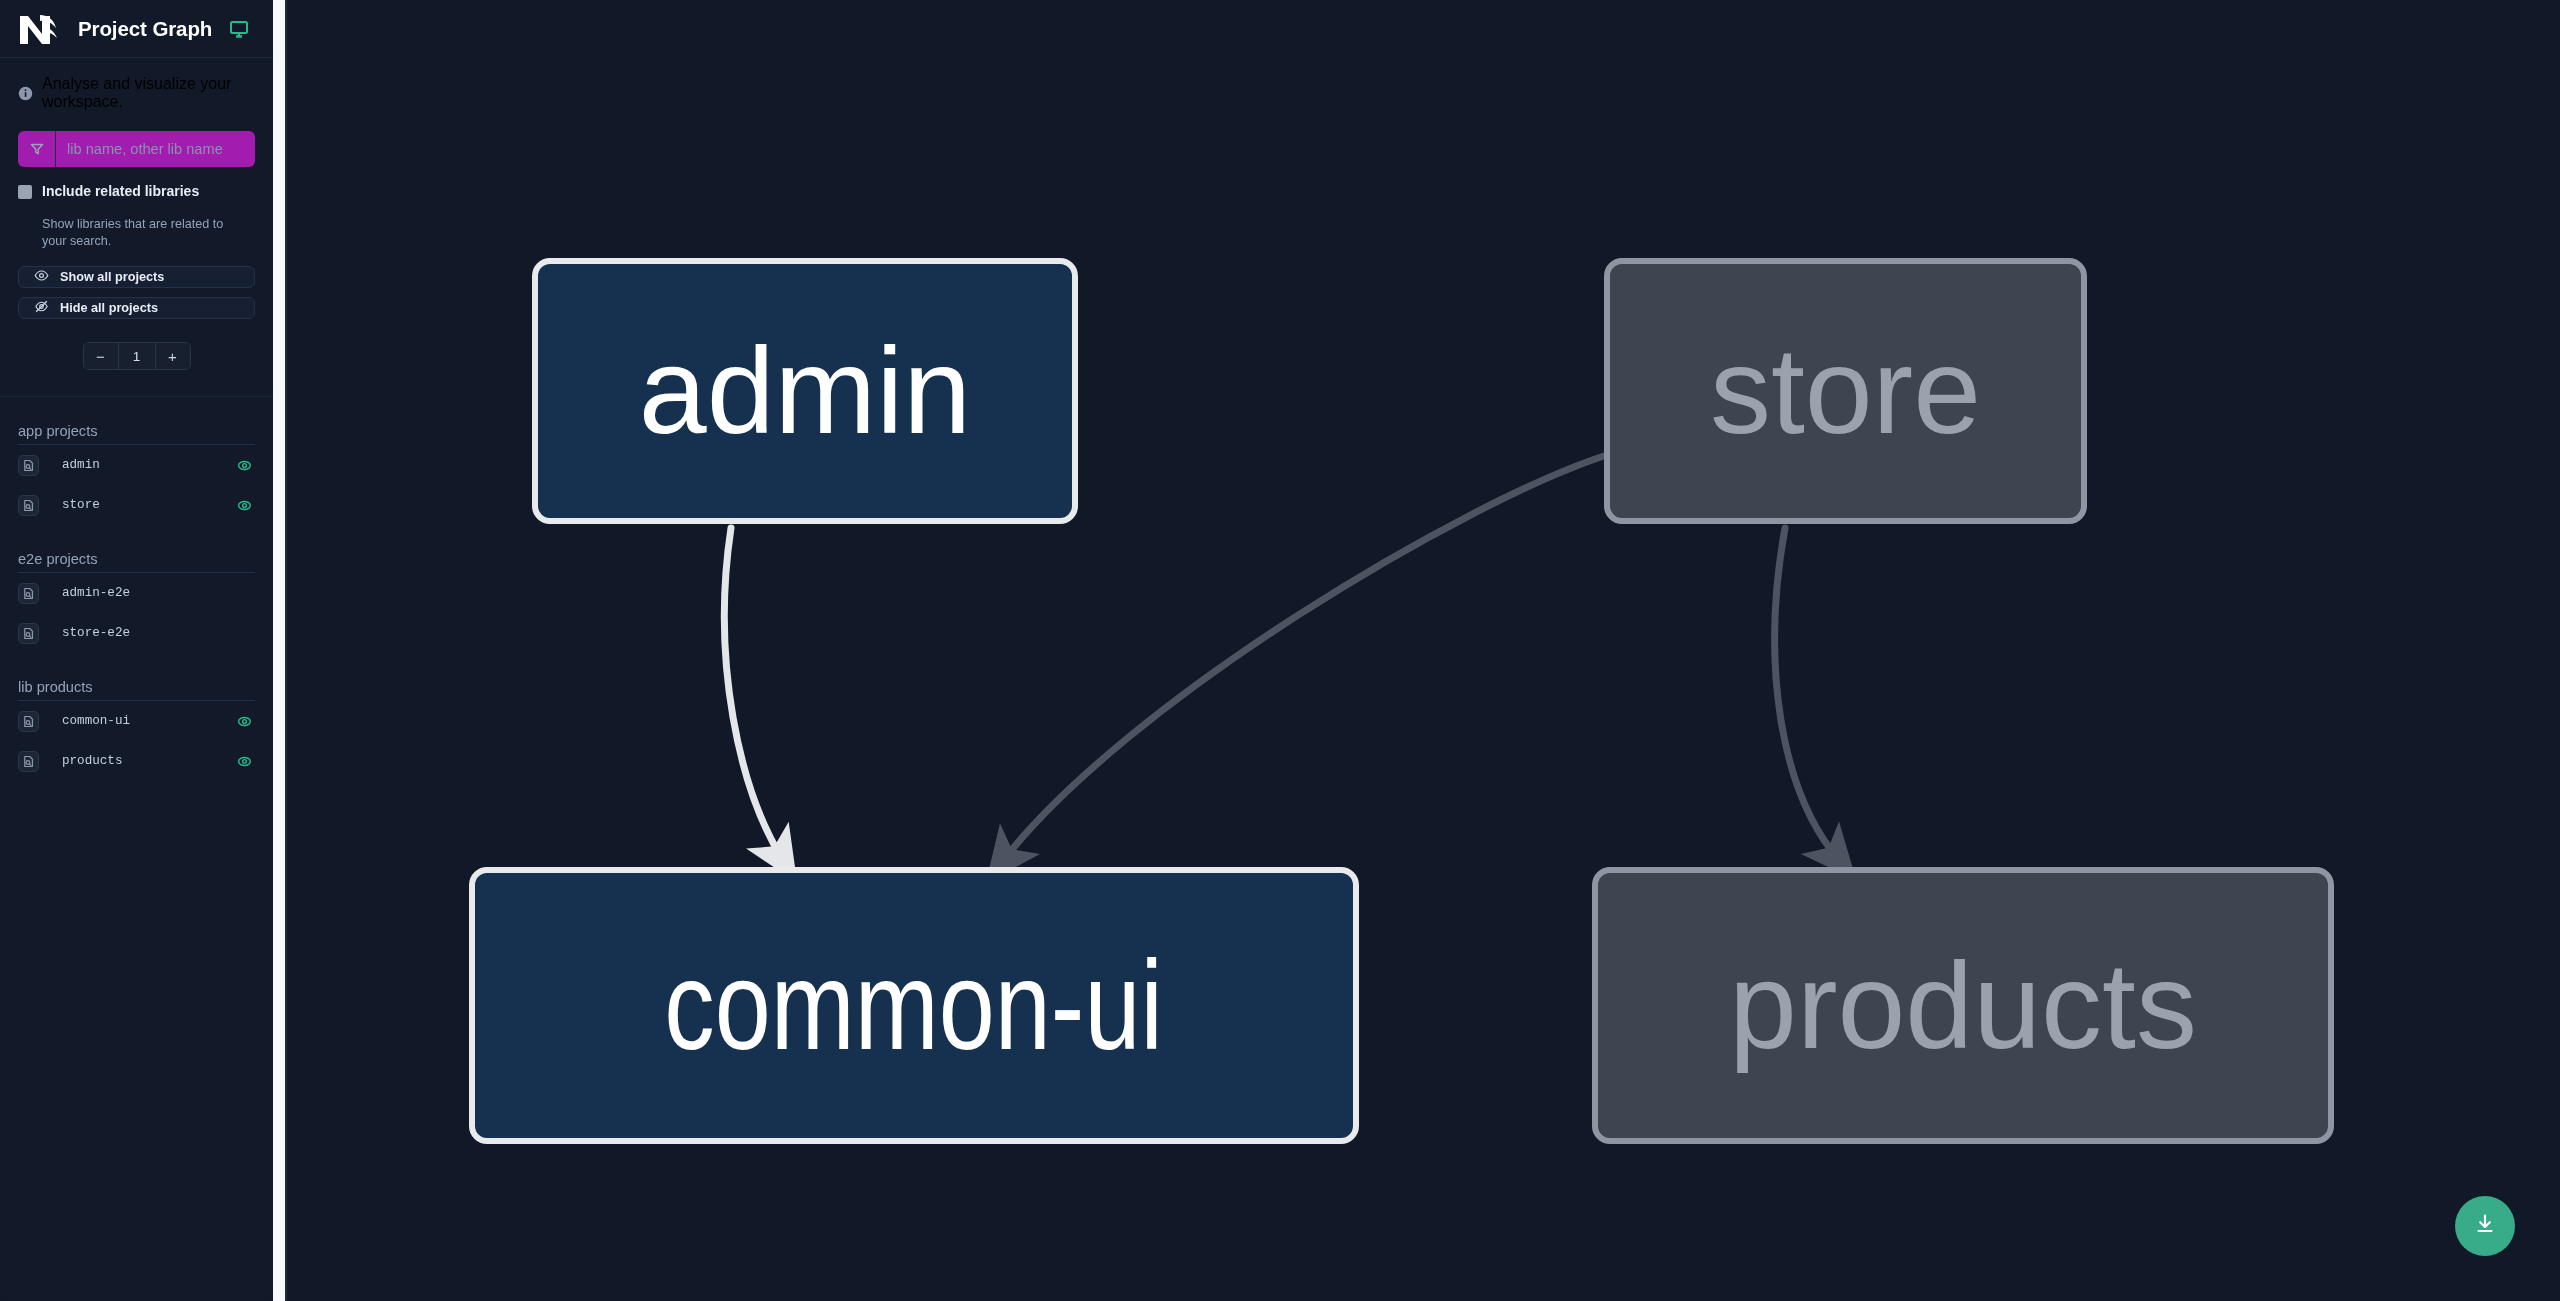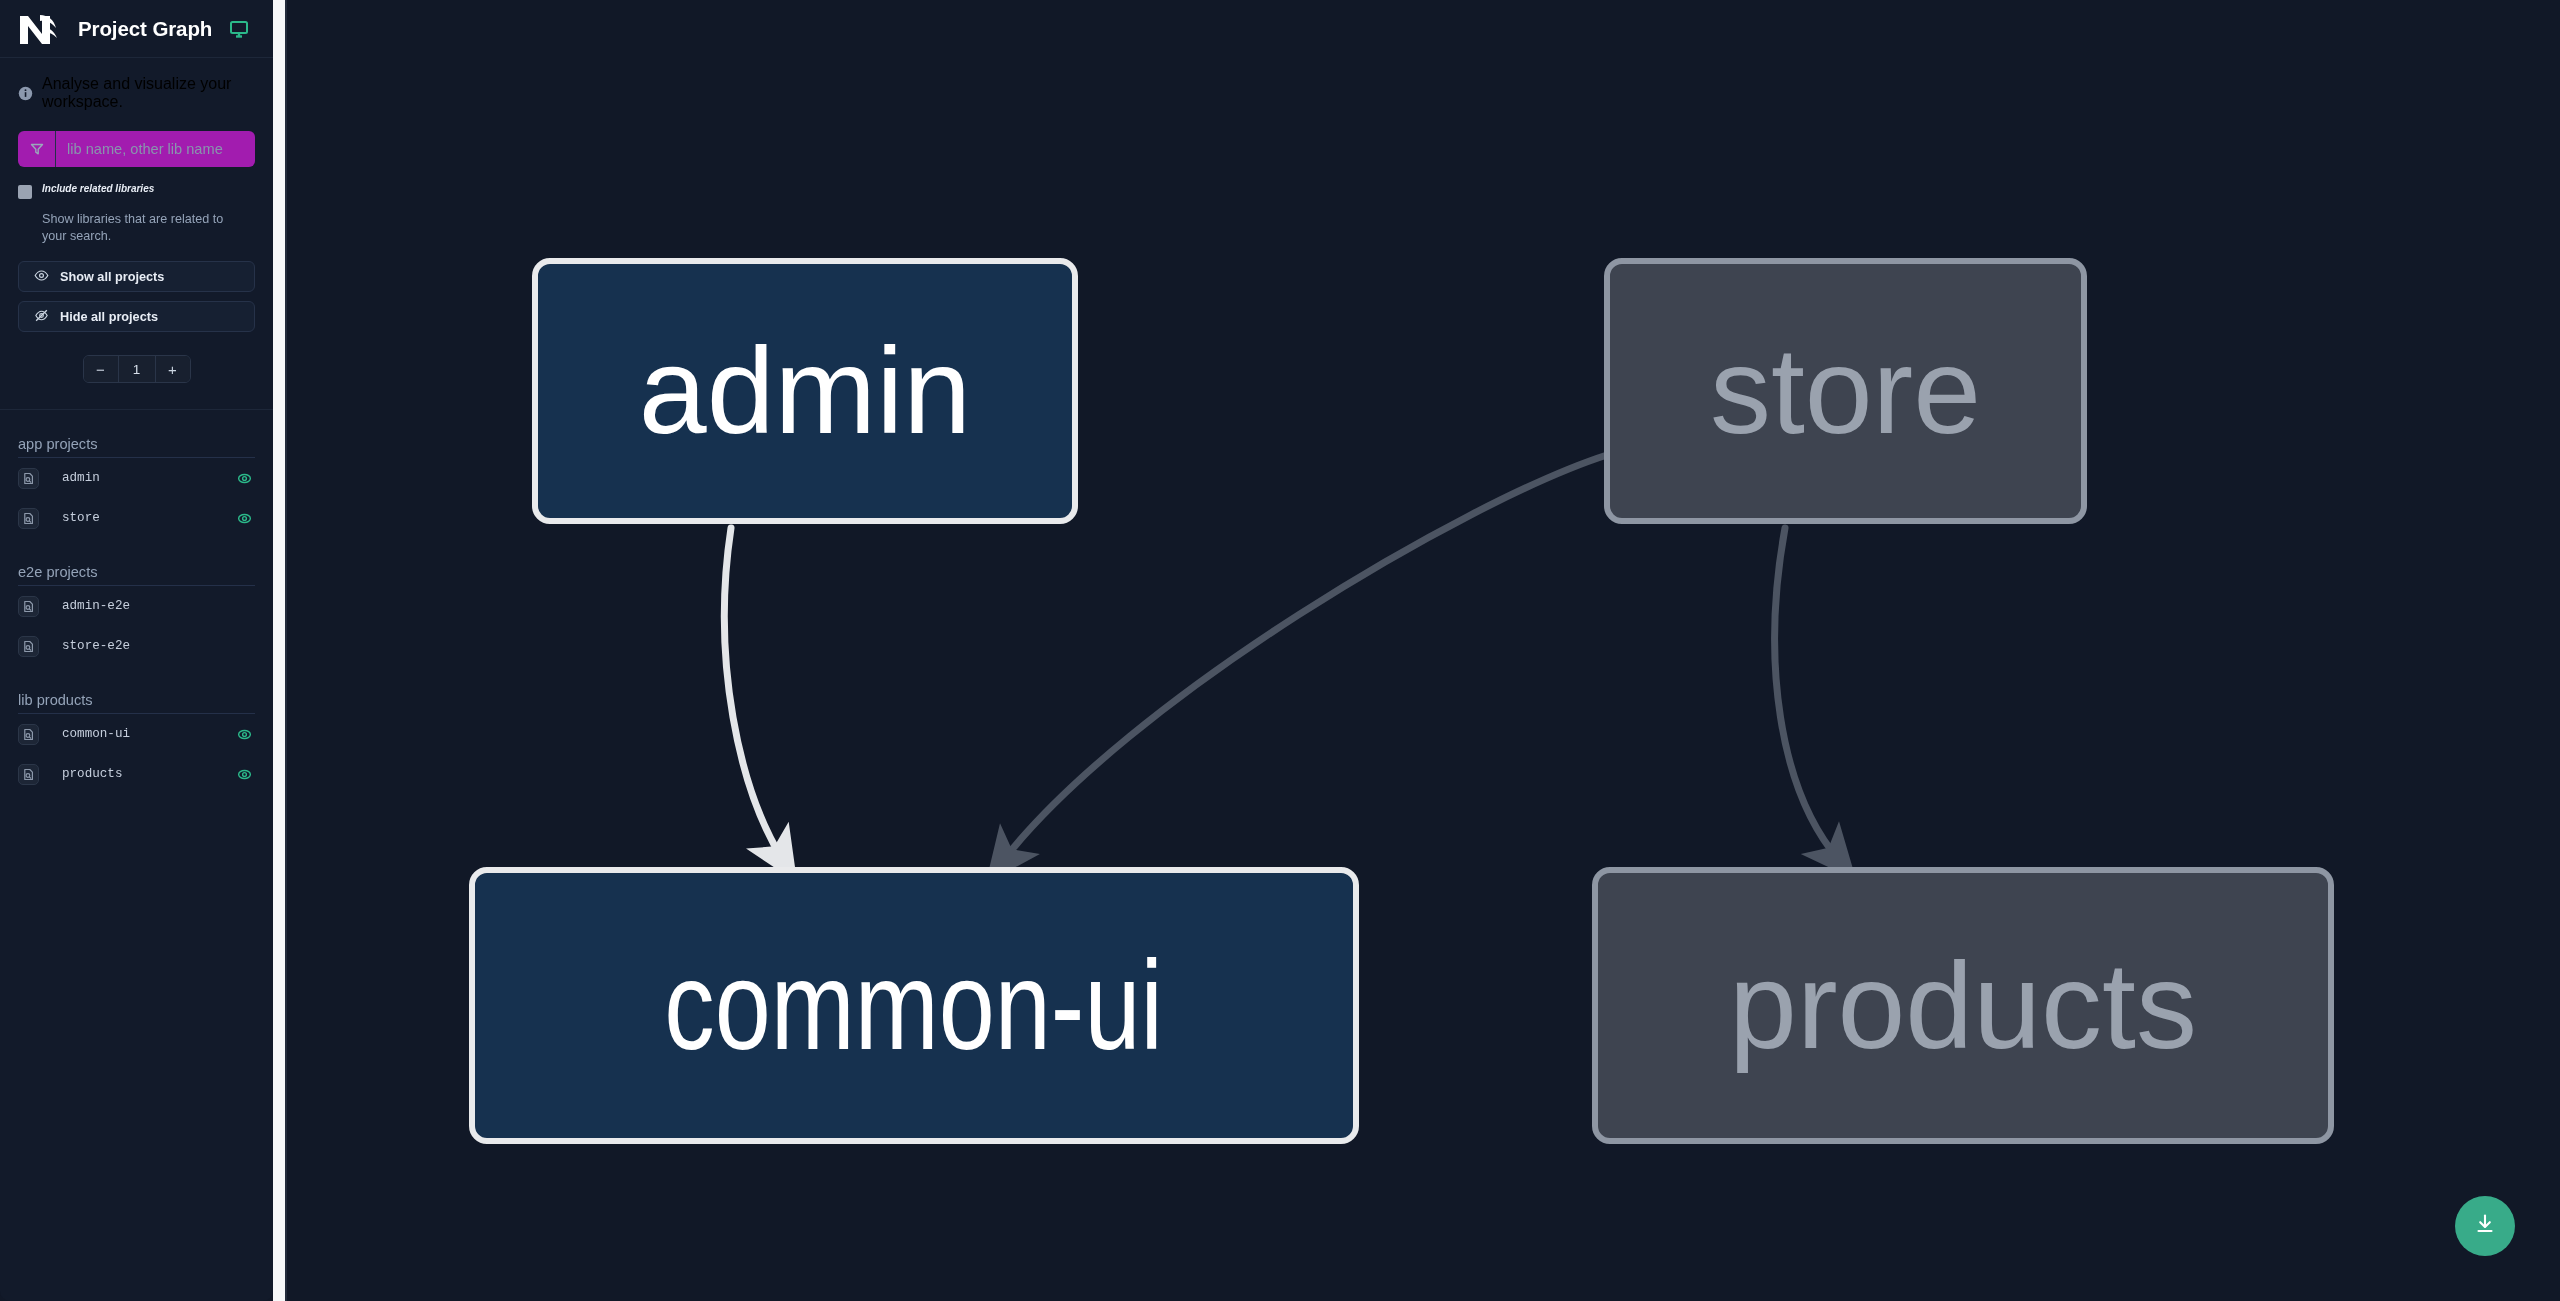--- a/index.html
+++ b/index.html
@@ -52,26 +52,26 @@
 
   .chk-row { display:flex; gap:10px; padding:16px 18px 0 18px; }
   .chk {
     width:14px; height:14px; flex:0 0 auto; margin-top:2px;
     border-radius:2px; background:#9aa3b2;
   }
   .chk.white { background:#ffffff; }
   .chk.on { background:#2bb98a; display:flex; align-items:center; justify-content:center; }
   .chk.on svg { display:block; }
   .chk-txts { display:flex; flex-direction:column; }
-  .chk-label { color:#e8edf5; font-size:10px; font-weight:700; line-height:1.25;font-style:italic; }
+  .chk-label { color:#e8edf5; font-size:14px; font-weight:700; line-height:1.25; }
   .chk-desc  { color:#94a3b8; font-size:12.6px; line-height:1.38; margin-top:15px; max-width:188px; }
 
   .btn-wrap { padding:16px 18px 0 18px; }
   .sb-btn {
-    width:100%; height:31px; display:flex; align-items:center; gap:11px;
+    width:100%; height:22px; display:flex; align-items:center; gap:11px;
     background:#162032; border:1px solid #263249; border-radius:6px;
     padding-left:15px; color:#e8edf5; font-size:12.7px; font-weight:700;
     cursor:pointer; margin-bottom:9px;
   }
 
   .stepper { display:flex; justify-content:center; padding:14px 18px 0 18px; }
   .stepper-inner { display:flex; border:1px solid #2a3549; border-radius:6px; overflow:hidden; }
   .stp {
     width:34px; height:26px; background:#18202f; color:#cbd5e1;
     display:flex; align-items:center; justify-content:center;

